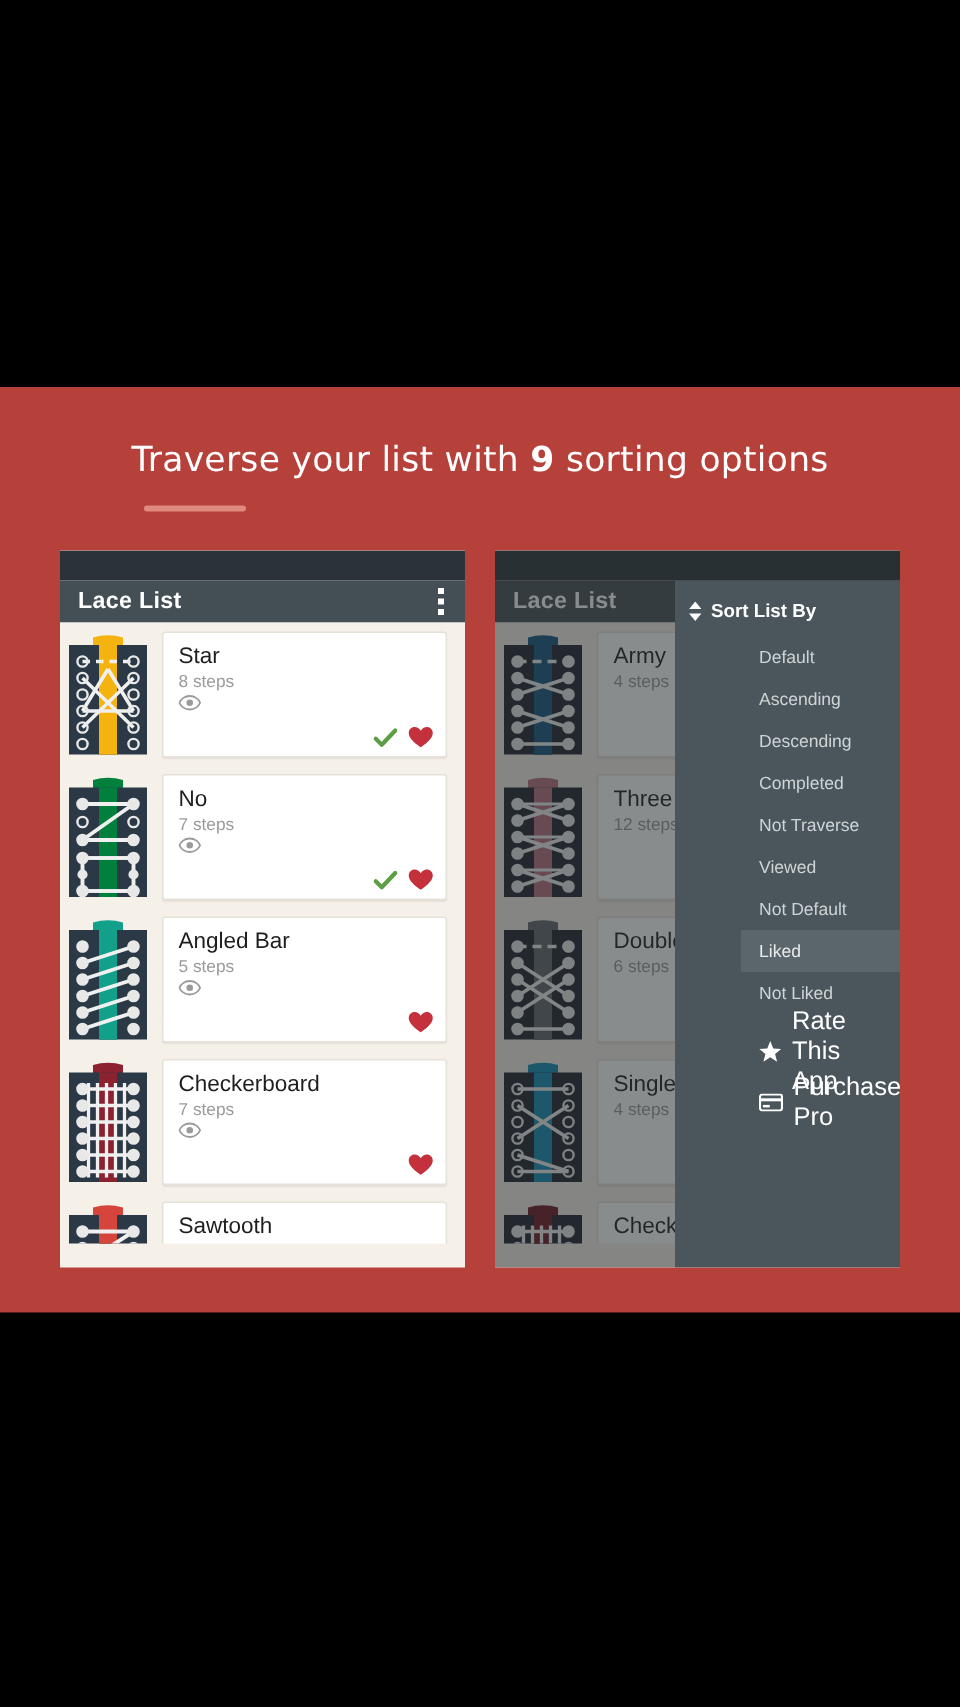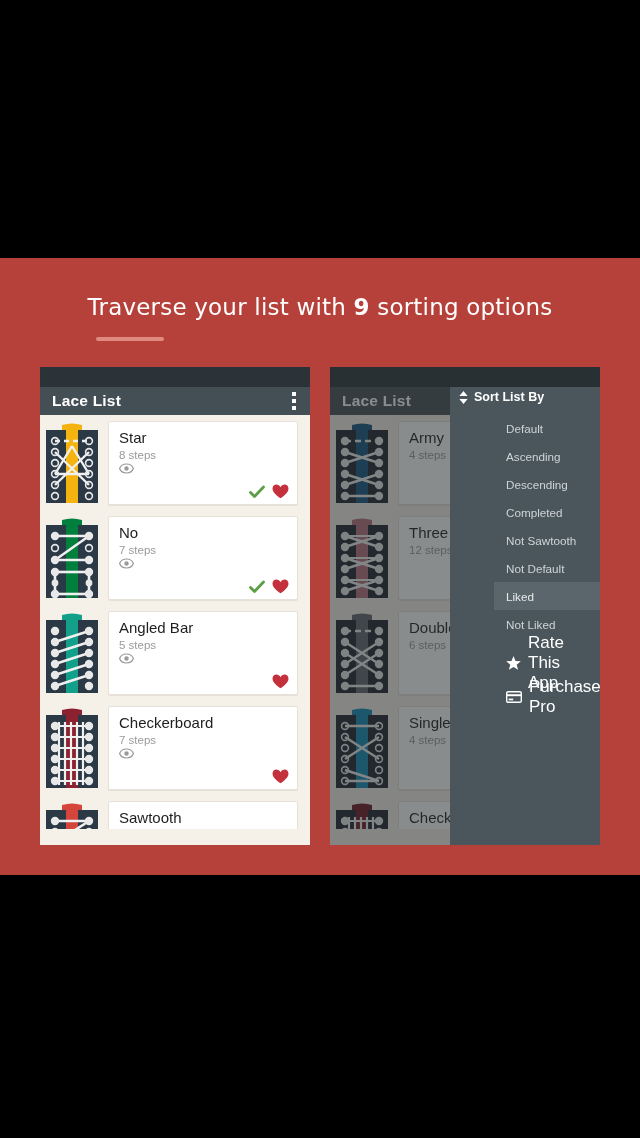--- a/index.html
+++ b/index.html
@@ -88,20 +88,21 @@
   .dim {
     position:absolute; left:0; top:0; width:270px; height:478px;
     background:rgba(40,45,48,.55); pointer-events:none;
   }
 
   
   .menu {
     position:absolute; left:120px; top:20px;
     width:150px; height:458px;
     background:#4A565C; z-index:5;
+    padding-top:10px;
   }
   .menu-header {
     display:flex; align-items:center; gap:5px;
     padding:3px 10px 10px 8px;
     color:#FFFFFF; font-size:12.5px; font-weight:700;
   }
   .menu-item {
     height:28px; display:flex; align-items:center;
     padding:0 10px 0 12px;
     color:#CFD4D6; font-size:11.7px; font-weight:400;margin-left:44px;
@@ -574,21 +575,24 @@
         <div class="menu-item">
      <span>Ascending</span>
         </div>
         <div class="menu-item">
      <span>Descending</span>
         </div>
         <div class="menu-item">
      <span>Completed</span>
         </div>
         <div class="menu-item">
-     <span>Not Sawtooth</span>
+     <span>Not Traverse</span>
+        </div>
+        <div class="menu-item">
+     <span>Viewed</span>
         </div>
         <div class="menu-item">
      <span>Not Default</span>
         </div>
         <div class="menu-item selected">
      <span>Liked</span>
         </div>
         <div class="menu-item">
      <span>Not Liked</span>
         </div>

